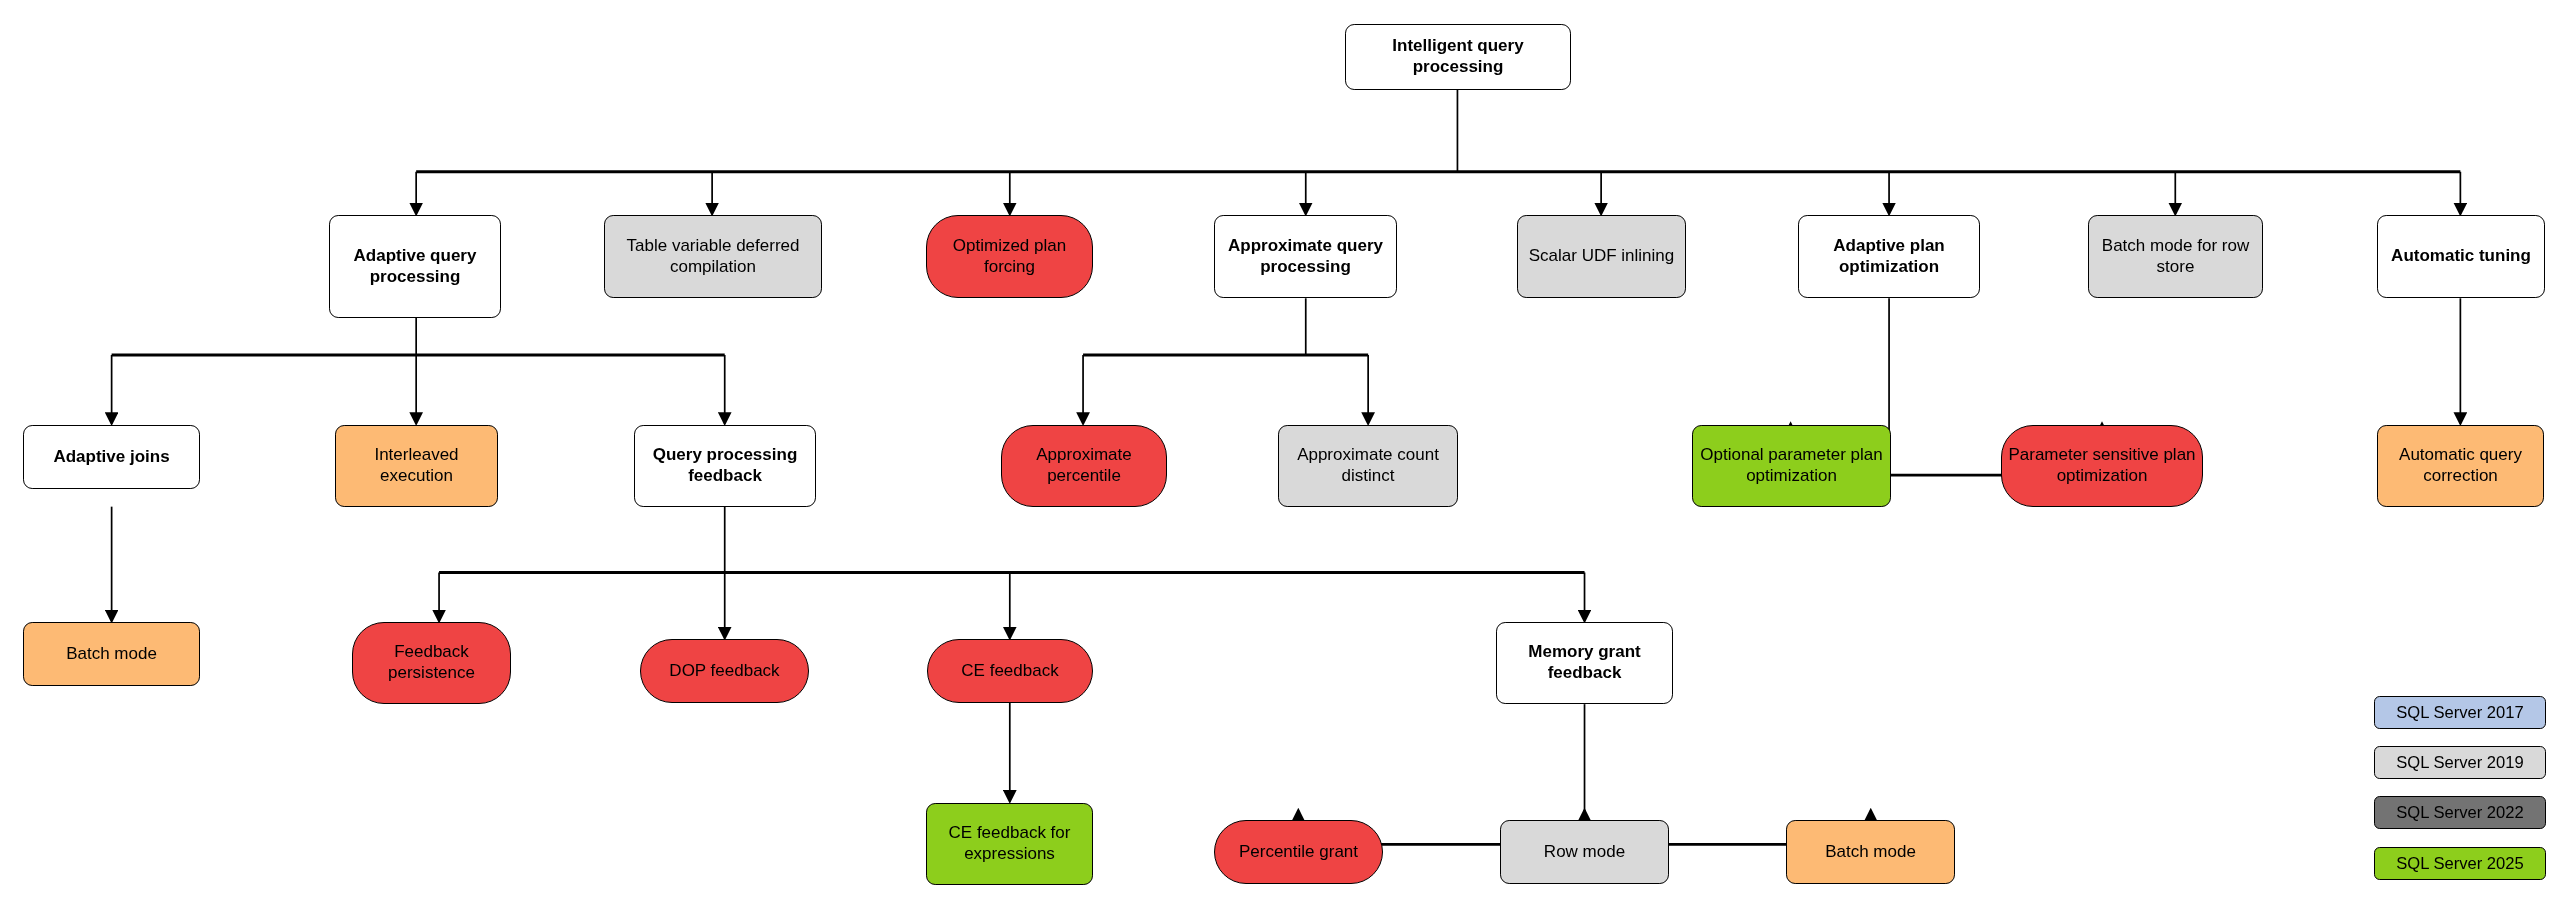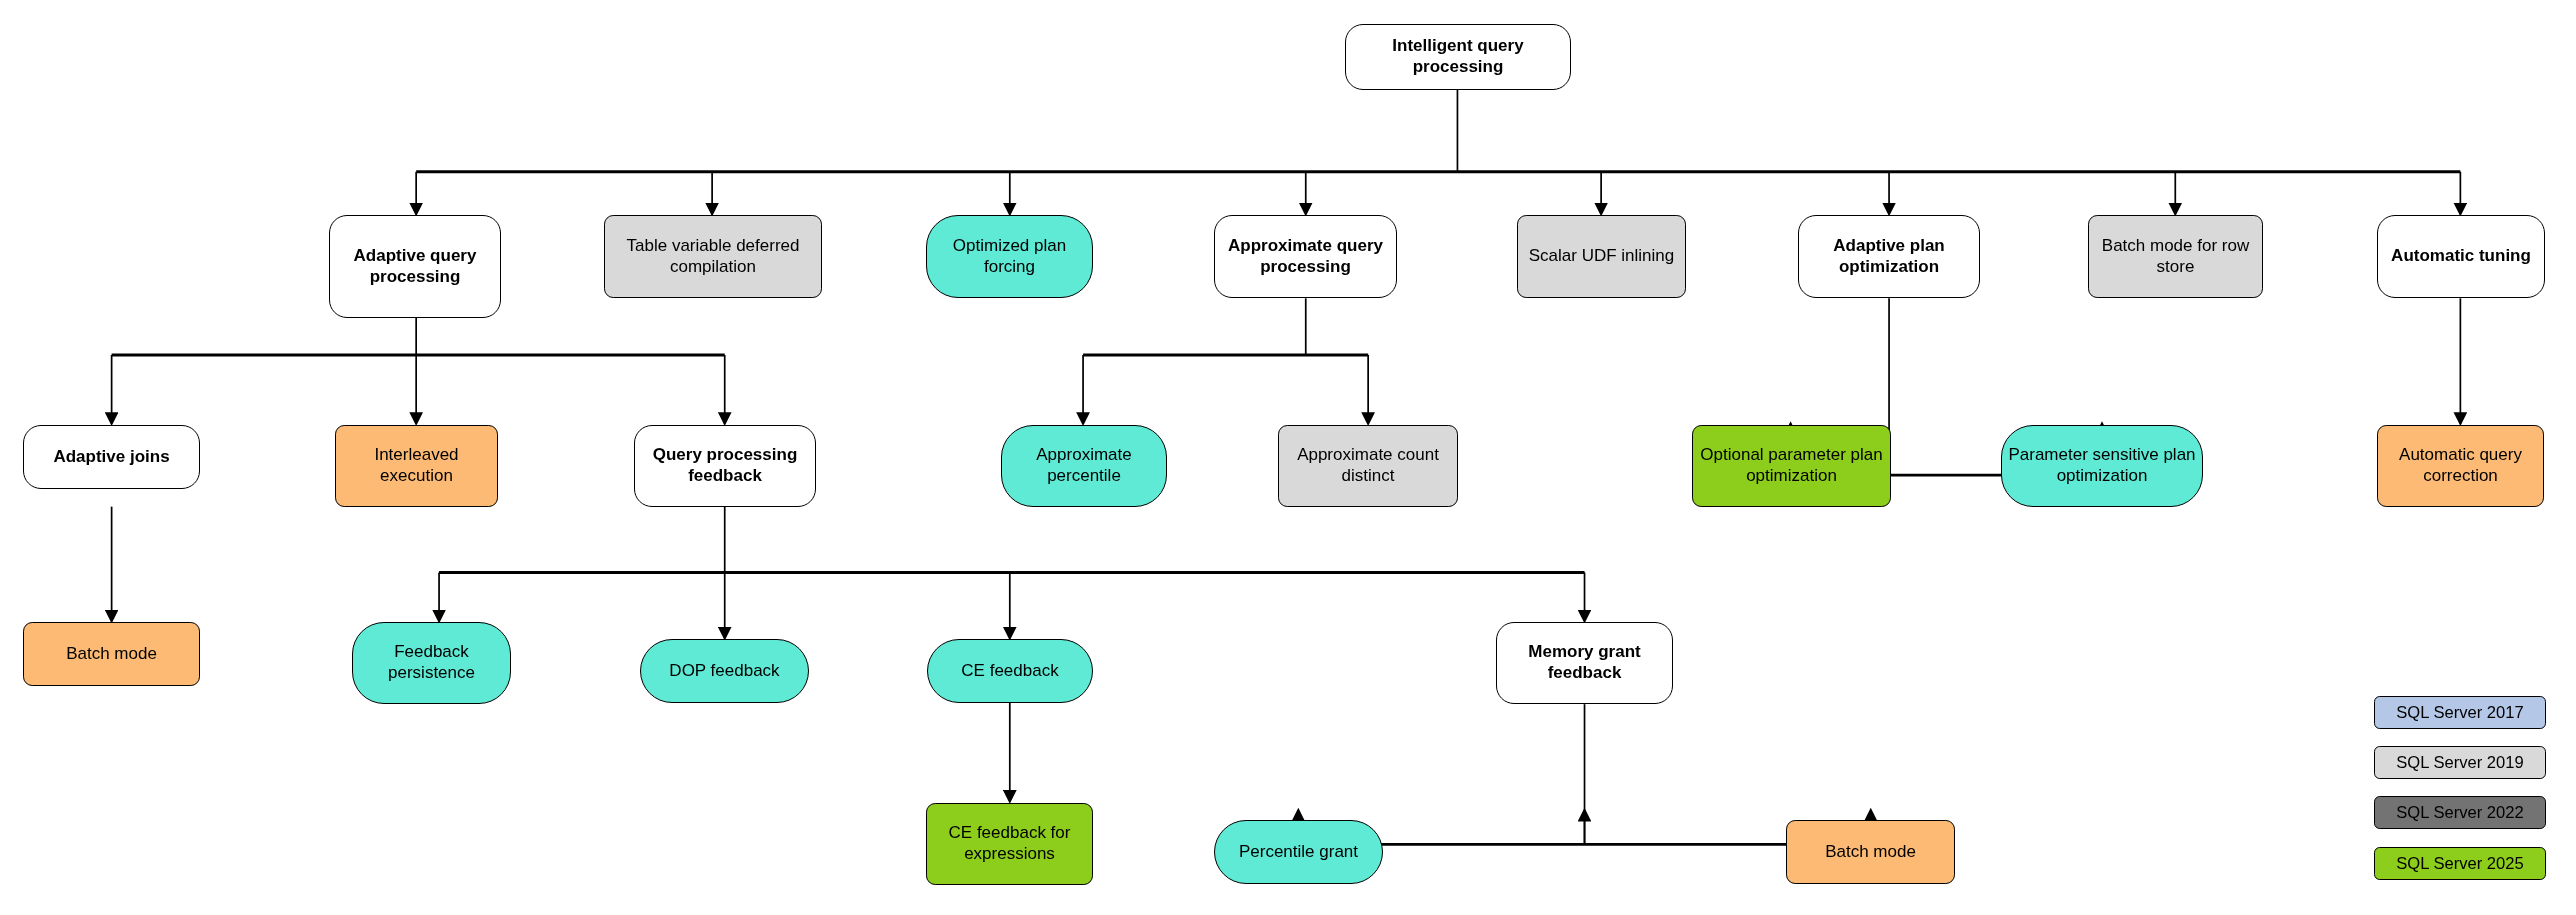--- a/index.html
+++ b/index.html
@@ -32,24 +32,24 @@
     display: flex;
     align-items: center;
     justify-content: center;
     text-align: center;
     line-height: 1.22;
     color: #000000;
     font-size: 17px;
     padding: 2.3px 4.6px;
     z-index: 2;
   }
-  .node.white  { background: #ffffff; font-weight: bold; border-radius: 18px; }
+  .node.white  { background: #ffffff; font-weight: bold; }
   .node.gray   { background: #d9d9d9; font-weight: normal; }
   .node.blue   { background: #fdba74; font-weight: normal; }
-  .node.gold   { background: #5eead4; font-weight: normal; border-radius: 32px; }
+  .node.gold   { background: #ef4444; font-weight: normal; border-radius: 32px; }
   .node.green  { background: #8dce1c; font-weight: normal; }
 
   .legend-item {
     position: absolute;
     box-sizing: border-box;
     border: 1.1px solid #000000;
     border-radius: 5.7px;
     display: flex;
     align-items: center;
     justify-content: center;
@@ -165,20 +165,21 @@
   <div class="node gold" style="left:640px; top:639px; width:169px; height:64px;">DOP feedback</div>
 
   <div class="node gold" style="left:927px; top:639px; width:166px; height:64px;">CE feedback</div>
 
   <div class="node white" style="left:1496px; top:622px; width:177px; height:82px;">Memory grant feedback</div>
 
   <div class="node green" style="left:926px; top:803px; width:167px; height:82px;">CE feedback for expressions</div>
 
   <div class="node gold" style="left:1214px; top:820px; width:169px; height:64px;">Percentile grant</div>
 
+  <div class="node gray" style="left:1500px; top:820px; width:169px; height:64px;">Row mode</div>
 
   <div class="node blue" style="left:1786px; top:820px; width:169px; height:64px;">Batch mode</div>
 
   <div>
     <div class="legend-item blue" style="left:2374px; top:696px; width:172px; height:33px;">SQL Server 2017</div>
     <div class="legend-item gray" style="left:2374px; top:746px; width:172px; height:33px;">SQL Server 2019</div>
     <div class="legend-item gold" style="left:2374px; top:796px; width:172px; height:33px;">SQL Server 2022</div>
     <div class="legend-item green" style="left:2374px; top:847px; width:172px; height:33px;">SQL Server 2025</div>
   </div>
 

